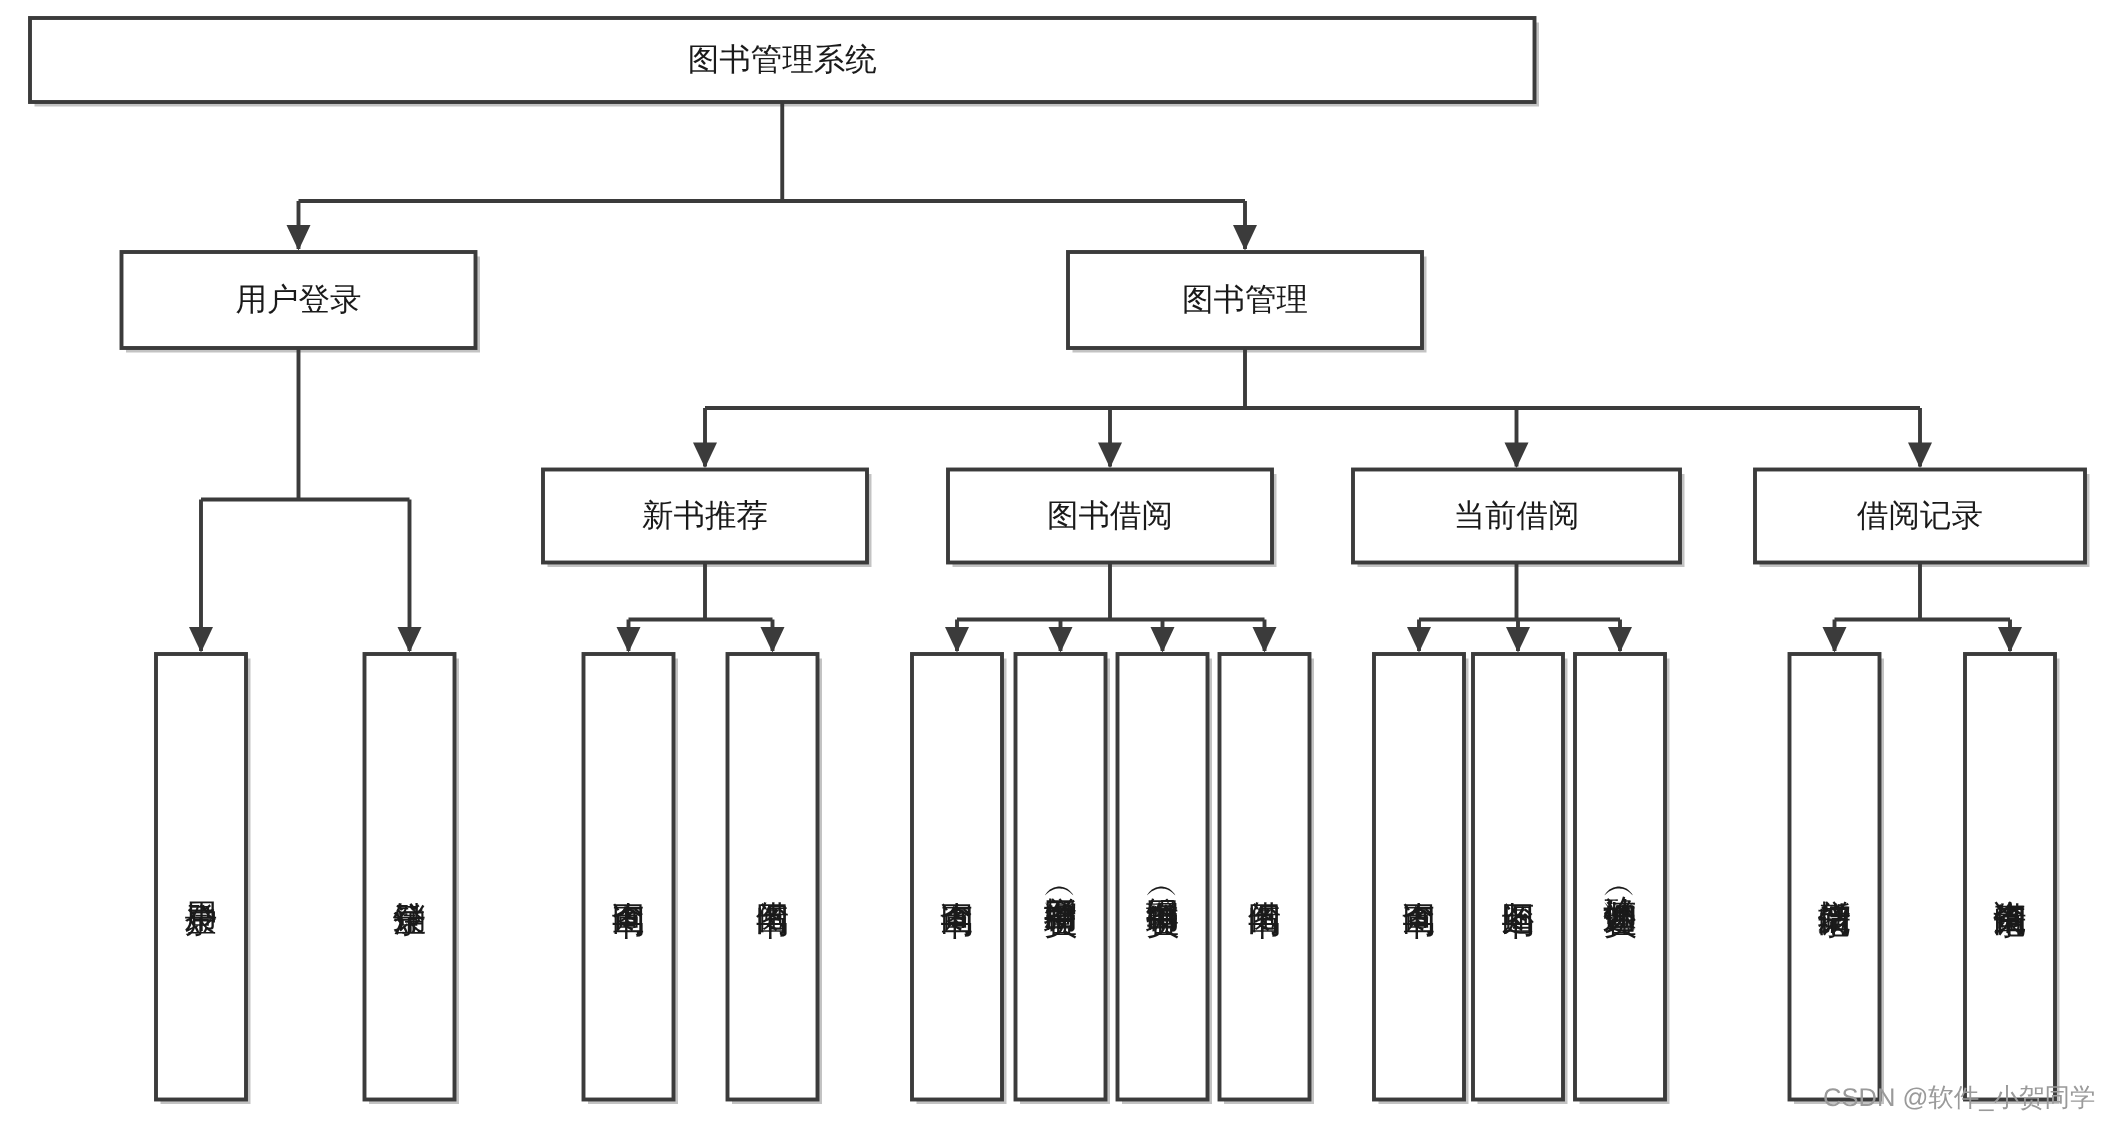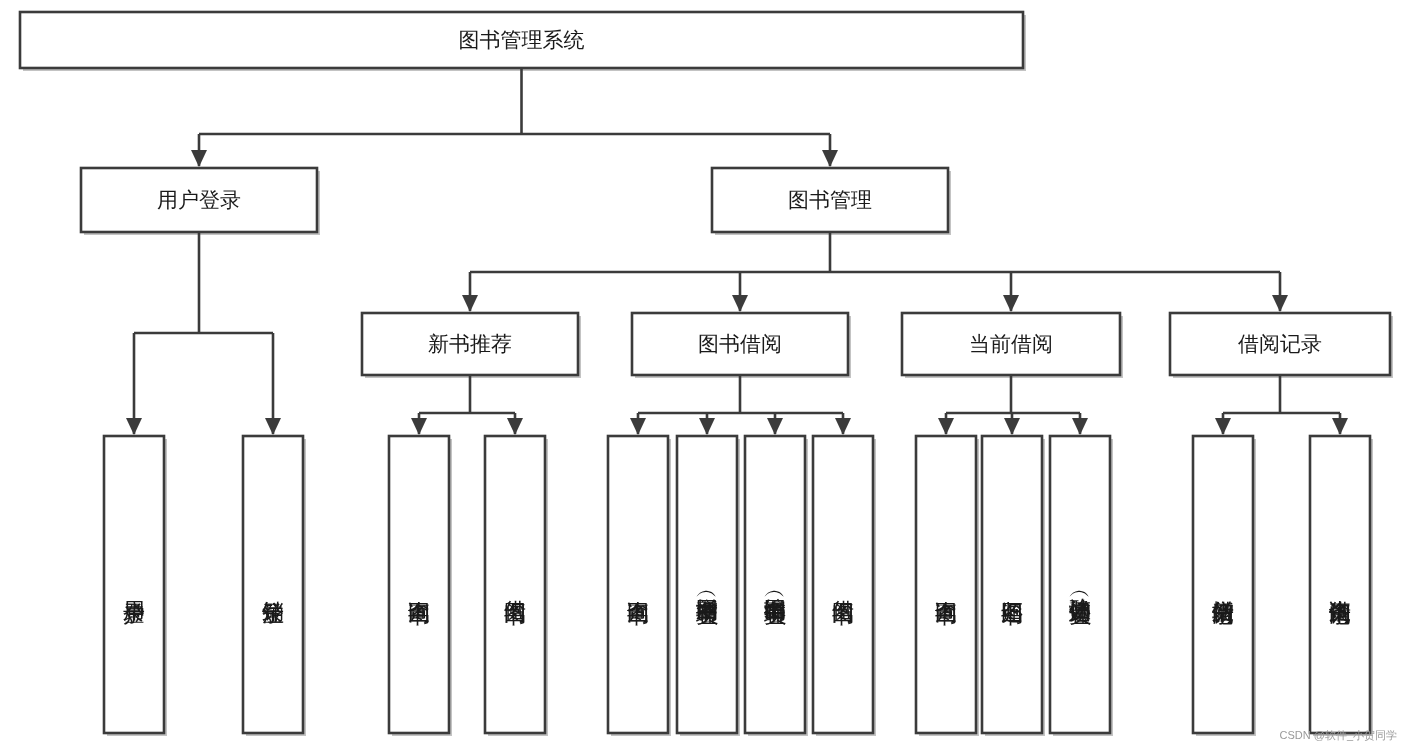--- a/index.html
+++ b/index.html
@@ -70,21 +70,21 @@
     letter-spacing: 1px;
     color: #1a1a1a;
     white-space: nowrap;
     text-align: center;
   }
   .watermark {
     position: absolute;
     right: 8px;
     bottom: 4px;
     font-family: "Liberation Sans", "DejaVu Sans", sans-serif;
-    font-size: 11px;
+    font-size: 17px;
     color: #9a9a9a;
     white-space: nowrap;
   }
 </style>
 </head>
 <body>
 
 <div id="diagram-root">
 
   <svg class="diagram-canvas" viewBox="0 0 1405 747">

